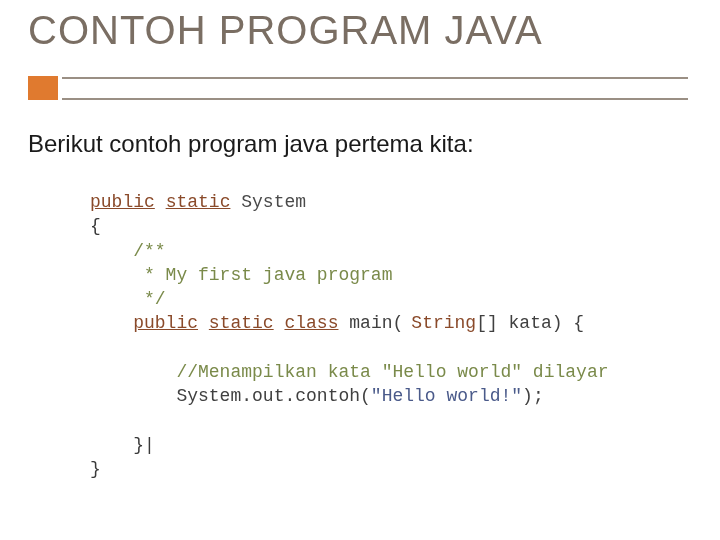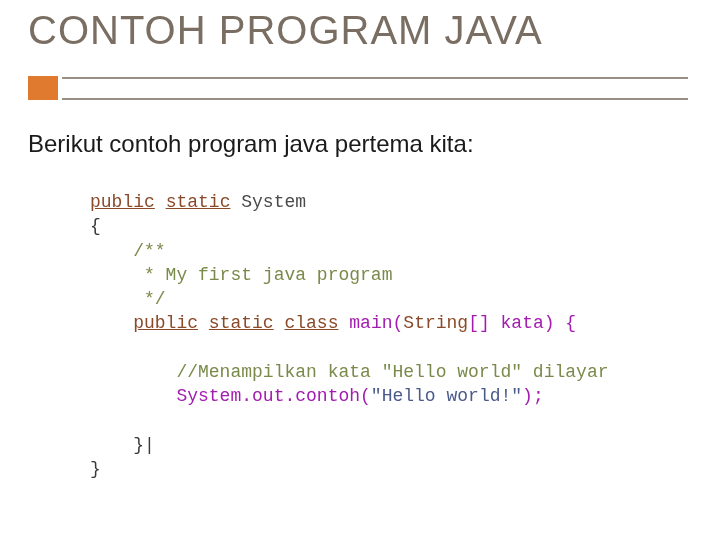--- a/index.html
+++ b/index.html
@@ -68,23 +68,23 @@
     top: 190px;
     font-family: "Courier New", Courier, monospace;
     font-size: 18px;
     line-height: 1.35;
     white-space: pre;
     color: #4a4a4a;
   }
   .kw   { color: #8a4a2a; text-decoration: underline; }  
   .cls  { color: #4a4a4a; }  
   .cmt  { color: #7a8a4a; }  
-  .ty   { color: #8a4a2a; }  
+  .ty   { color: #8a4a2a; margin-left: 8px; }  
   .str  { color: #4a5a8a; }  
-  .plain{ color: #a21caf; }
+  .plain{ color: #404040; }
   .bl   { color: #3a3a3a; }  
 </style>
 </head>
 <body>
 
 <div class="slide">
 
   <div class="title">CONTOH PROGRAM JAVA</div>
 
   <div class="divider">

